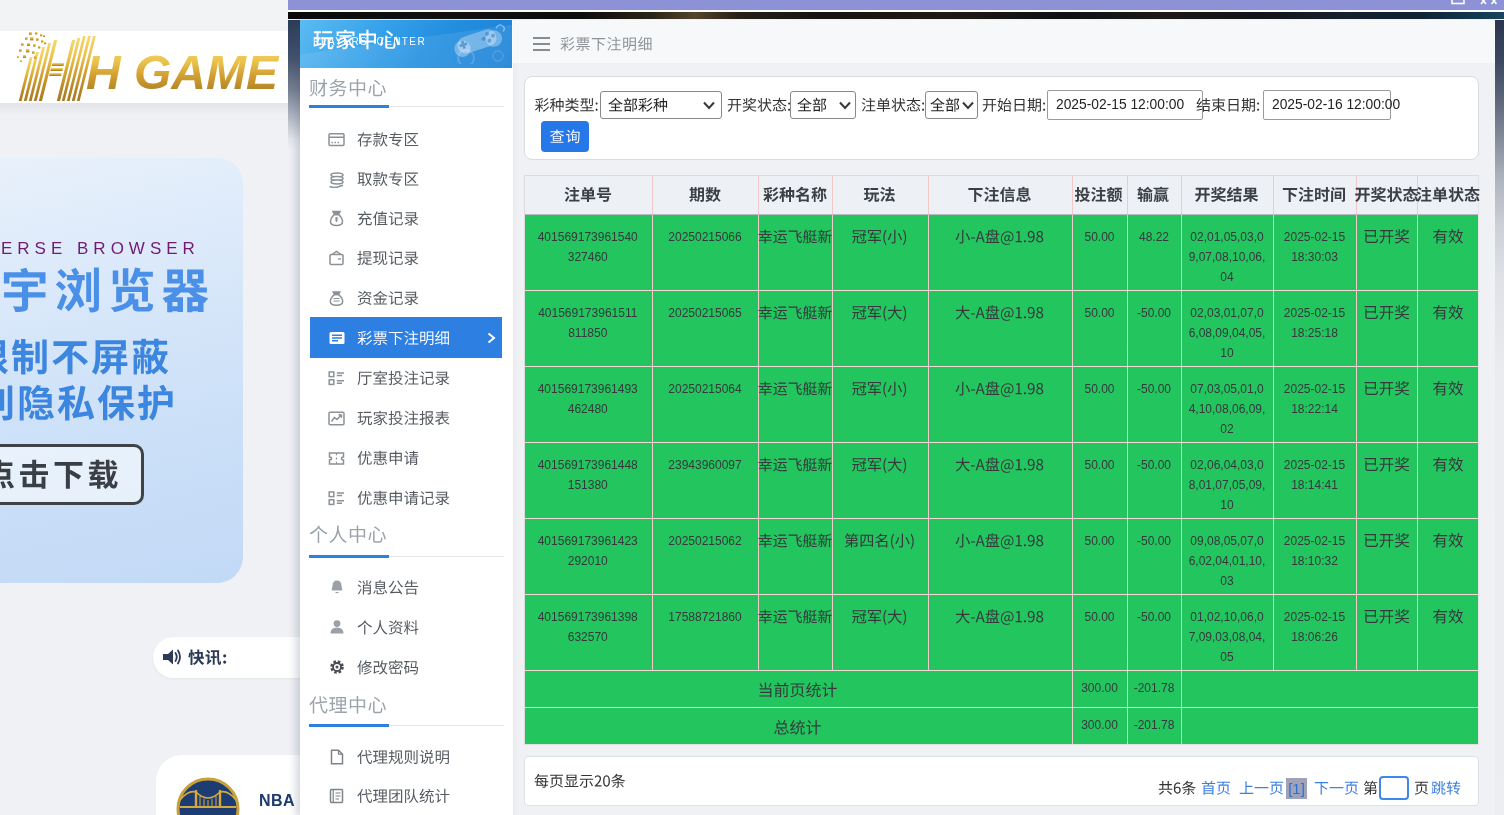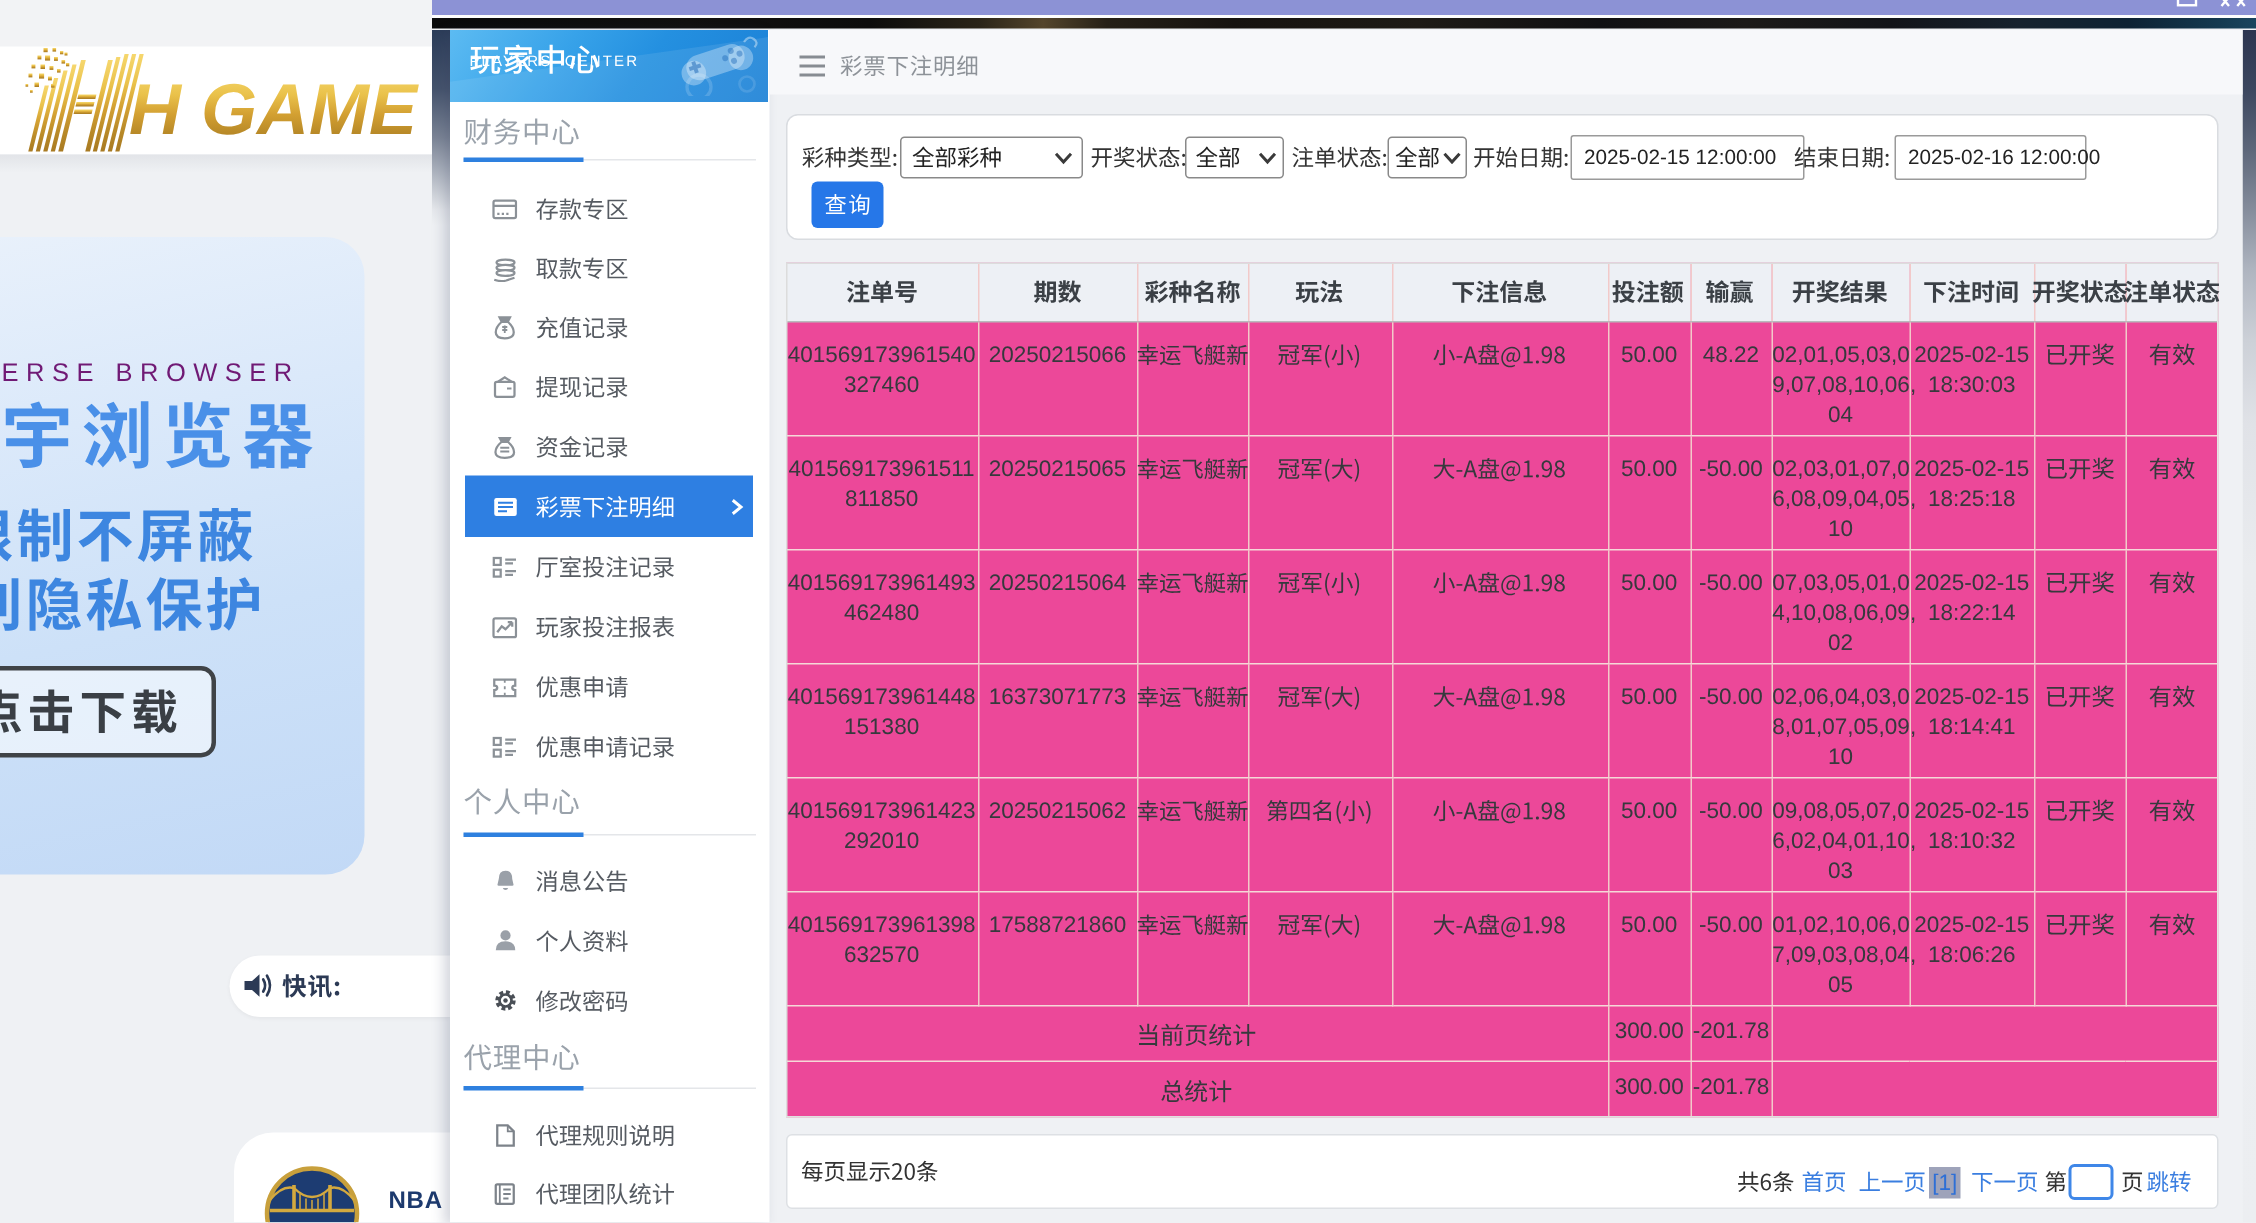--- a/index.html
+++ b/index.html
@@ -31,21 +31,21 @@
 .divblue{height:3px;background:#2e80df}
 #act{left:310px;top:317px;width:192px;height:41px;background:#2e7fe2}
 
 #topbar{left:513px;top:19.5px;width:982px;height:43.5px;background:#f7f8fa}
 .hamb{left:533px;width:17px;height:2.2px;background:#878c92}
 #filter{left:524px;top:76px;width:955px;height:84px;background:#fff;border:1px solid #d9dce0;border-radius:8px}
 .sel{position:absolute;background:#fff;border:1px solid #898989;border-radius:3px;height:28px;top:91px}
 .inp{position:absolute;background:#fff;border:1px solid #9a9a9a;border-radius:2px;height:30px;top:90px;font-size:13.8px;white-space:nowrap;color:#222;line-height:28px;padding-left:8px;letter-spacing:0px}
 #qbtn{left:541px;top:121px;width:48px;height:31px;background:#2677e8;border-radius:4px}
 
-#tbl{left:524px;top:175px;position:absolute;border-collapse:collapse;table-layout:fixed;background:#ec4899;font-size:15px;color:#36393d}
+#tbl{left:524px;top:175px;position:absolute;border-collapse:collapse;table-layout:fixed;background:#22c55e;font-size:12px;color:#36393d}
 #tbl td{border-right:1px solid #f2c9c9;vertical-align:top;text-align:center;padding-top:12px;line-height:20.2px}
 #tbl td:last-child{border-right:1px solid #e7e7e7}
 #tbl tr.h td{border-bottom:1px solid #b8babd;background:#edf0f5;padding:0}
 #tbl tr.r td{border-bottom:1px solid #f5d8d8}
 #tbl tr.s td{border-bottom:1px solid #f5d8d8;vertical-align:middle;padding:1px}
 #tbl tr.s td.nb{border-right:none}
 #tbl tr.h{height:39px}
 #tbl tr.r{height:76px}
 #tbl tr.s{height:37px}
 .tleft{left:524px;top:175px;width:1px;height:570px;background:#dcdcdc}
@@ -331,21 +331,21 @@
         <td></td>
         <td>50.00</td>
         <td>-50.00</td>
         <td>07,03,05,01,0<br>4,10,08,06,09,<br>02</td>
         <td>2025-02-15<br>18:22:14</td>
         <td></td>
         <td></td>
       </tr>
 <tr class="r">
         <td>401569173961448<br>151380</td>
-        <td>16373071773</td>
+        <td>23943960097</td>
         <td></td>
         <td></td>
         <td></td>
         <td>50.00</td>
         <td>-50.00</td>
         <td>02,06,04,03,0<br>8,01,07,05,09,<br>10</td>
         <td>2025-02-15<br>18:14:41</td>
         <td></td>
         <td></td>
       </tr>

